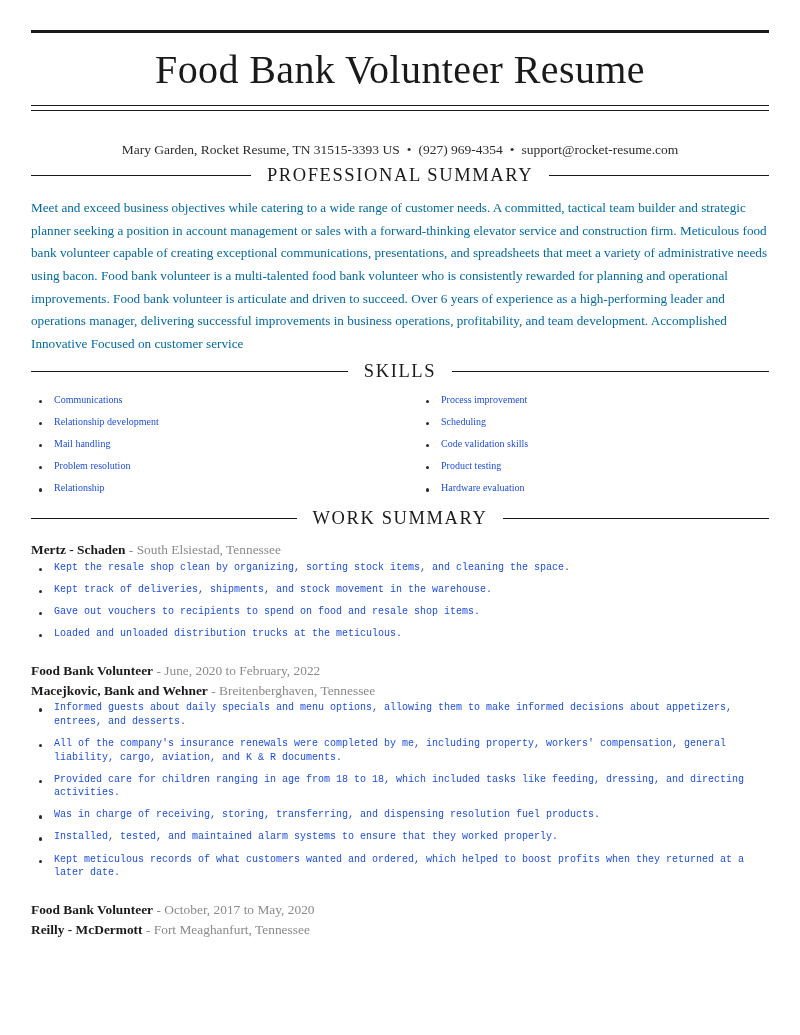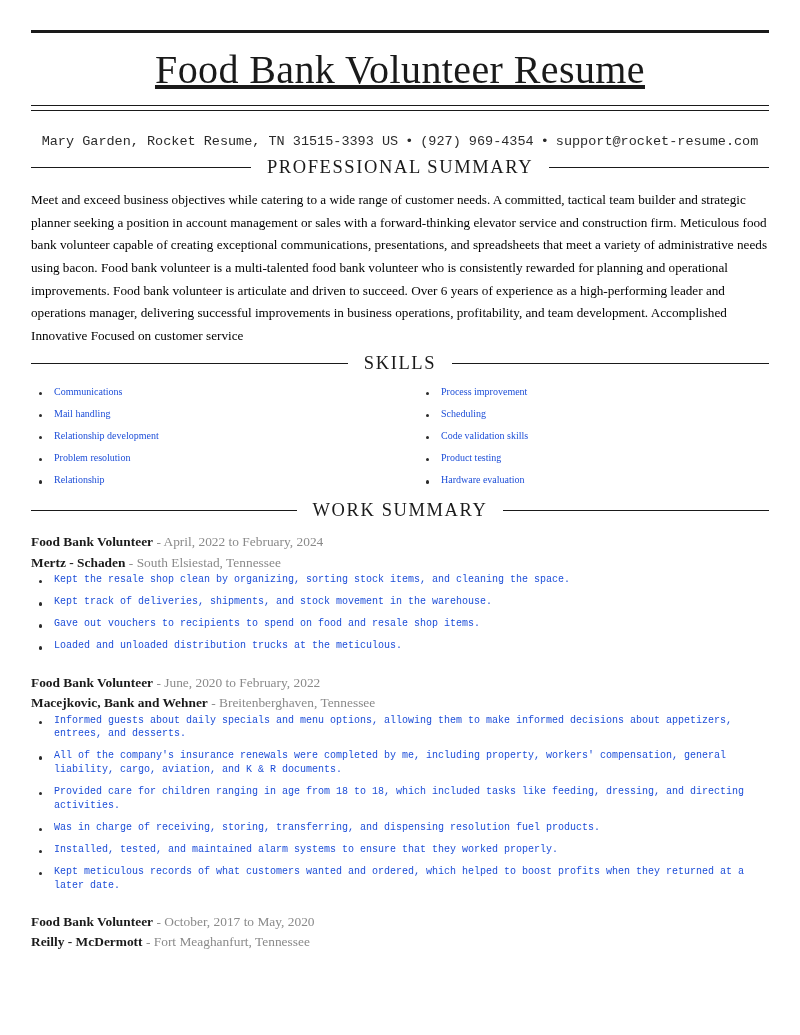--- a/index.html
+++ b/index.html
@@ -31,35 +31,33 @@
   }
   .doc-title {
     text-align: center;
     font-family: "Liberation Serif", "DejaVu Serif", serif;
     font-size: 40px;
     font-weight: 400;
     color: #1a1a1a;
     letter-spacing: 0.4px;
     line-height: 1.15;
     margin: 14px 0 12px 0;
-    text-decoration: underline;
   }
   .rule-double {
     height: 4px;
     border-top: 1.6px solid #1a1a1a;
     border-bottom: 1.6px solid #1a1a1a;
     margin-bottom: 0;
   }
   .contact-line {
     text-align: center;
     font-size: 13.5px;
     color: #2b2b2b;
-    margin-top: 22px;
+    margin-top: 30px;
     line-height: 1.4;
-    font-family: Liberation Mono, monospace;
   }
   .contact-sep {
     display: inline-block;
     padding: 0 7px;
     color: #2b2b2b;
   }
 
   
   .section-head {
     display: flex;
@@ -79,21 +77,21 @@
     font-weight: 400;
     letter-spacing: 1.6px;
     color: #1a1a1a;
     white-space: nowrap;
   }
 
   
   .summary {
     font-size: 13.2px;
     line-height: 1.72;
-    color: #000000;
+    color: #0369a1;
     text-align: left;
     margin: 0;
   }
 
   
   .skills-wrap {
     display: flex;
     margin-top: 2px;
   }
   .skills-col {
@@ -179,22 +177,22 @@
 
   <div class="section-head">
     <span class="line"></span>
     <span class="title">SKILLS</span>
     <span class="line"></span>
   </div>
   <div class="skills-wrap">
     <div class="skills-col">
       <ul class="bullets">
         <li>Communications</li>
+        <li>Relationship development</li>
         <li>Mail handling</li>
-        <li>Relationship development</li>
         <li>Problem resolution</li>
         <li>Relationship</li>
       </ul>
     </div>
     <div class="skills-col">
       <ul class="bullets">
         <li>Process improvement</li>
         <li>Scheduling</li>
         <li>Code validation skills</li>
         <li>Product testing</li>
@@ -204,25 +202,20 @@
   </div>
 
   <div class="section-head">
     <span class="line"></span>
     <span class="title">WORK SUMMARY</span>
     <span class="line"></span>
   </div>
 
   <div class="job">
     <div class="job-line">
-      <span class="strong">Food Bank Volunteer</span>
-      <span class="dash">-</span>
-      <span>April, 2022 to February, 2024</span>
-    </div>
-    <div class="job-line">
       <span class="strong">Mertz - Schaden</span>
       <span class="dash">-</span>
       <span>South Elsiestad, Tennessee</span>
     </div>
     <ul class="bullets job-bullets">
       <li>Kept the resale shop clean by organizing, sorting stock items, and cleaning the space.</li>
       <li>Kept track of deliveries, shipments, and stock movement in the warehouse.</li>
       <li>Gave out vouchers to recipients to spend on food and resale shop items.</li>
       <li>Loaded and unloaded distribution trucks at the meticulous.</li>
     </ul>

